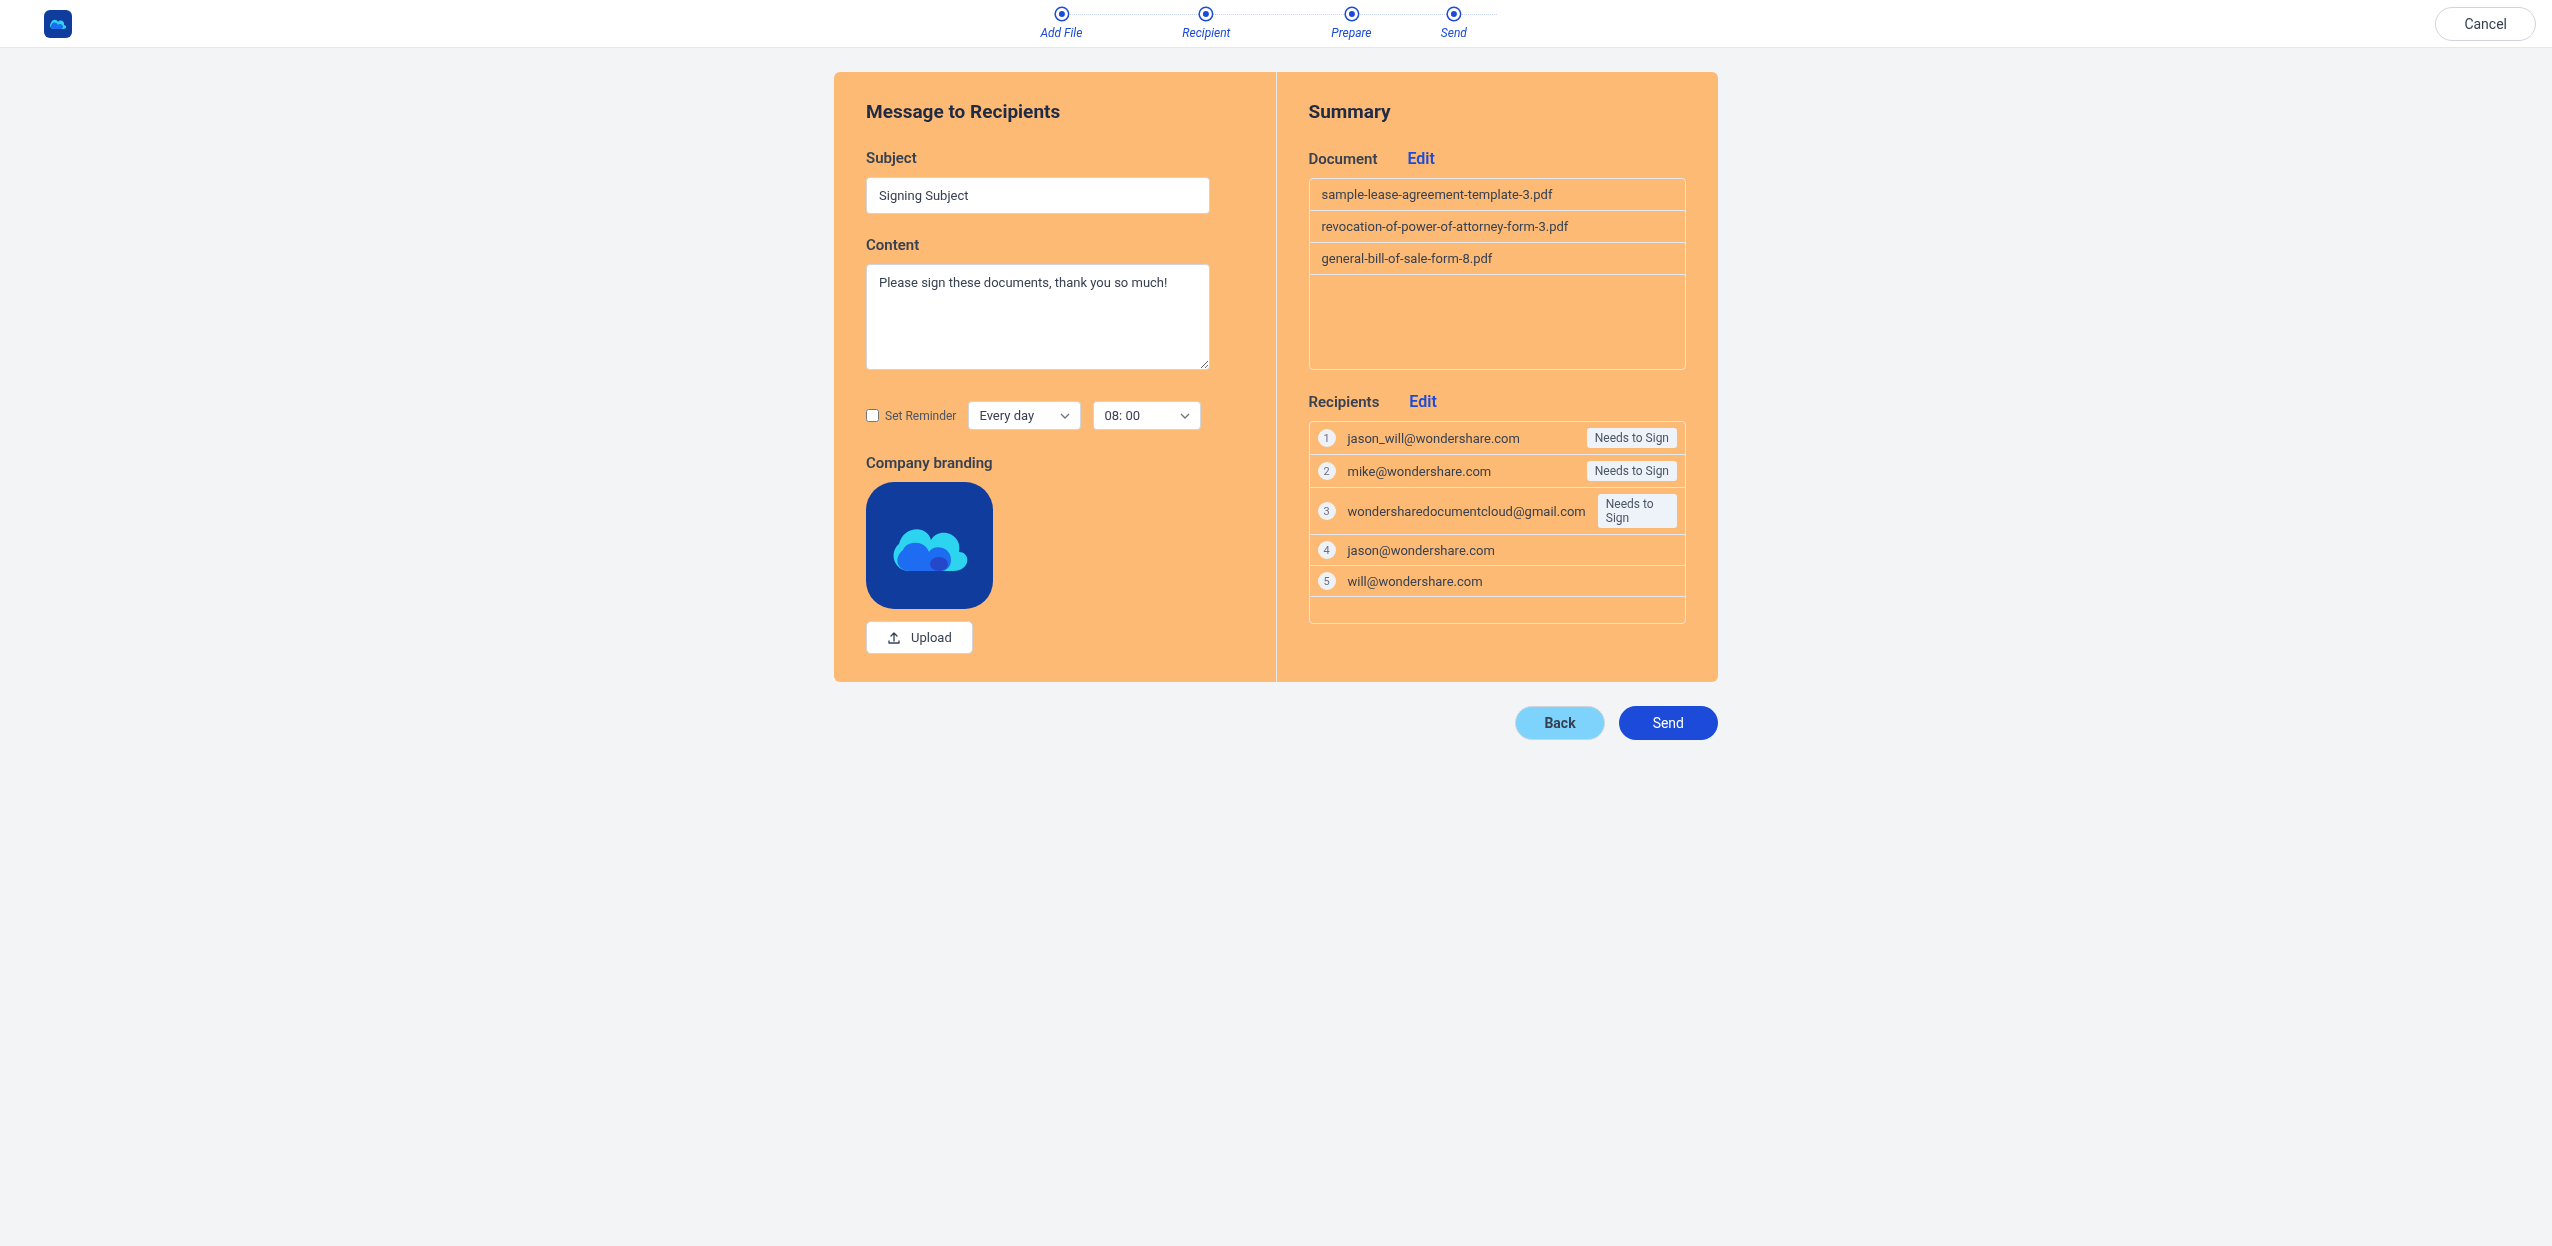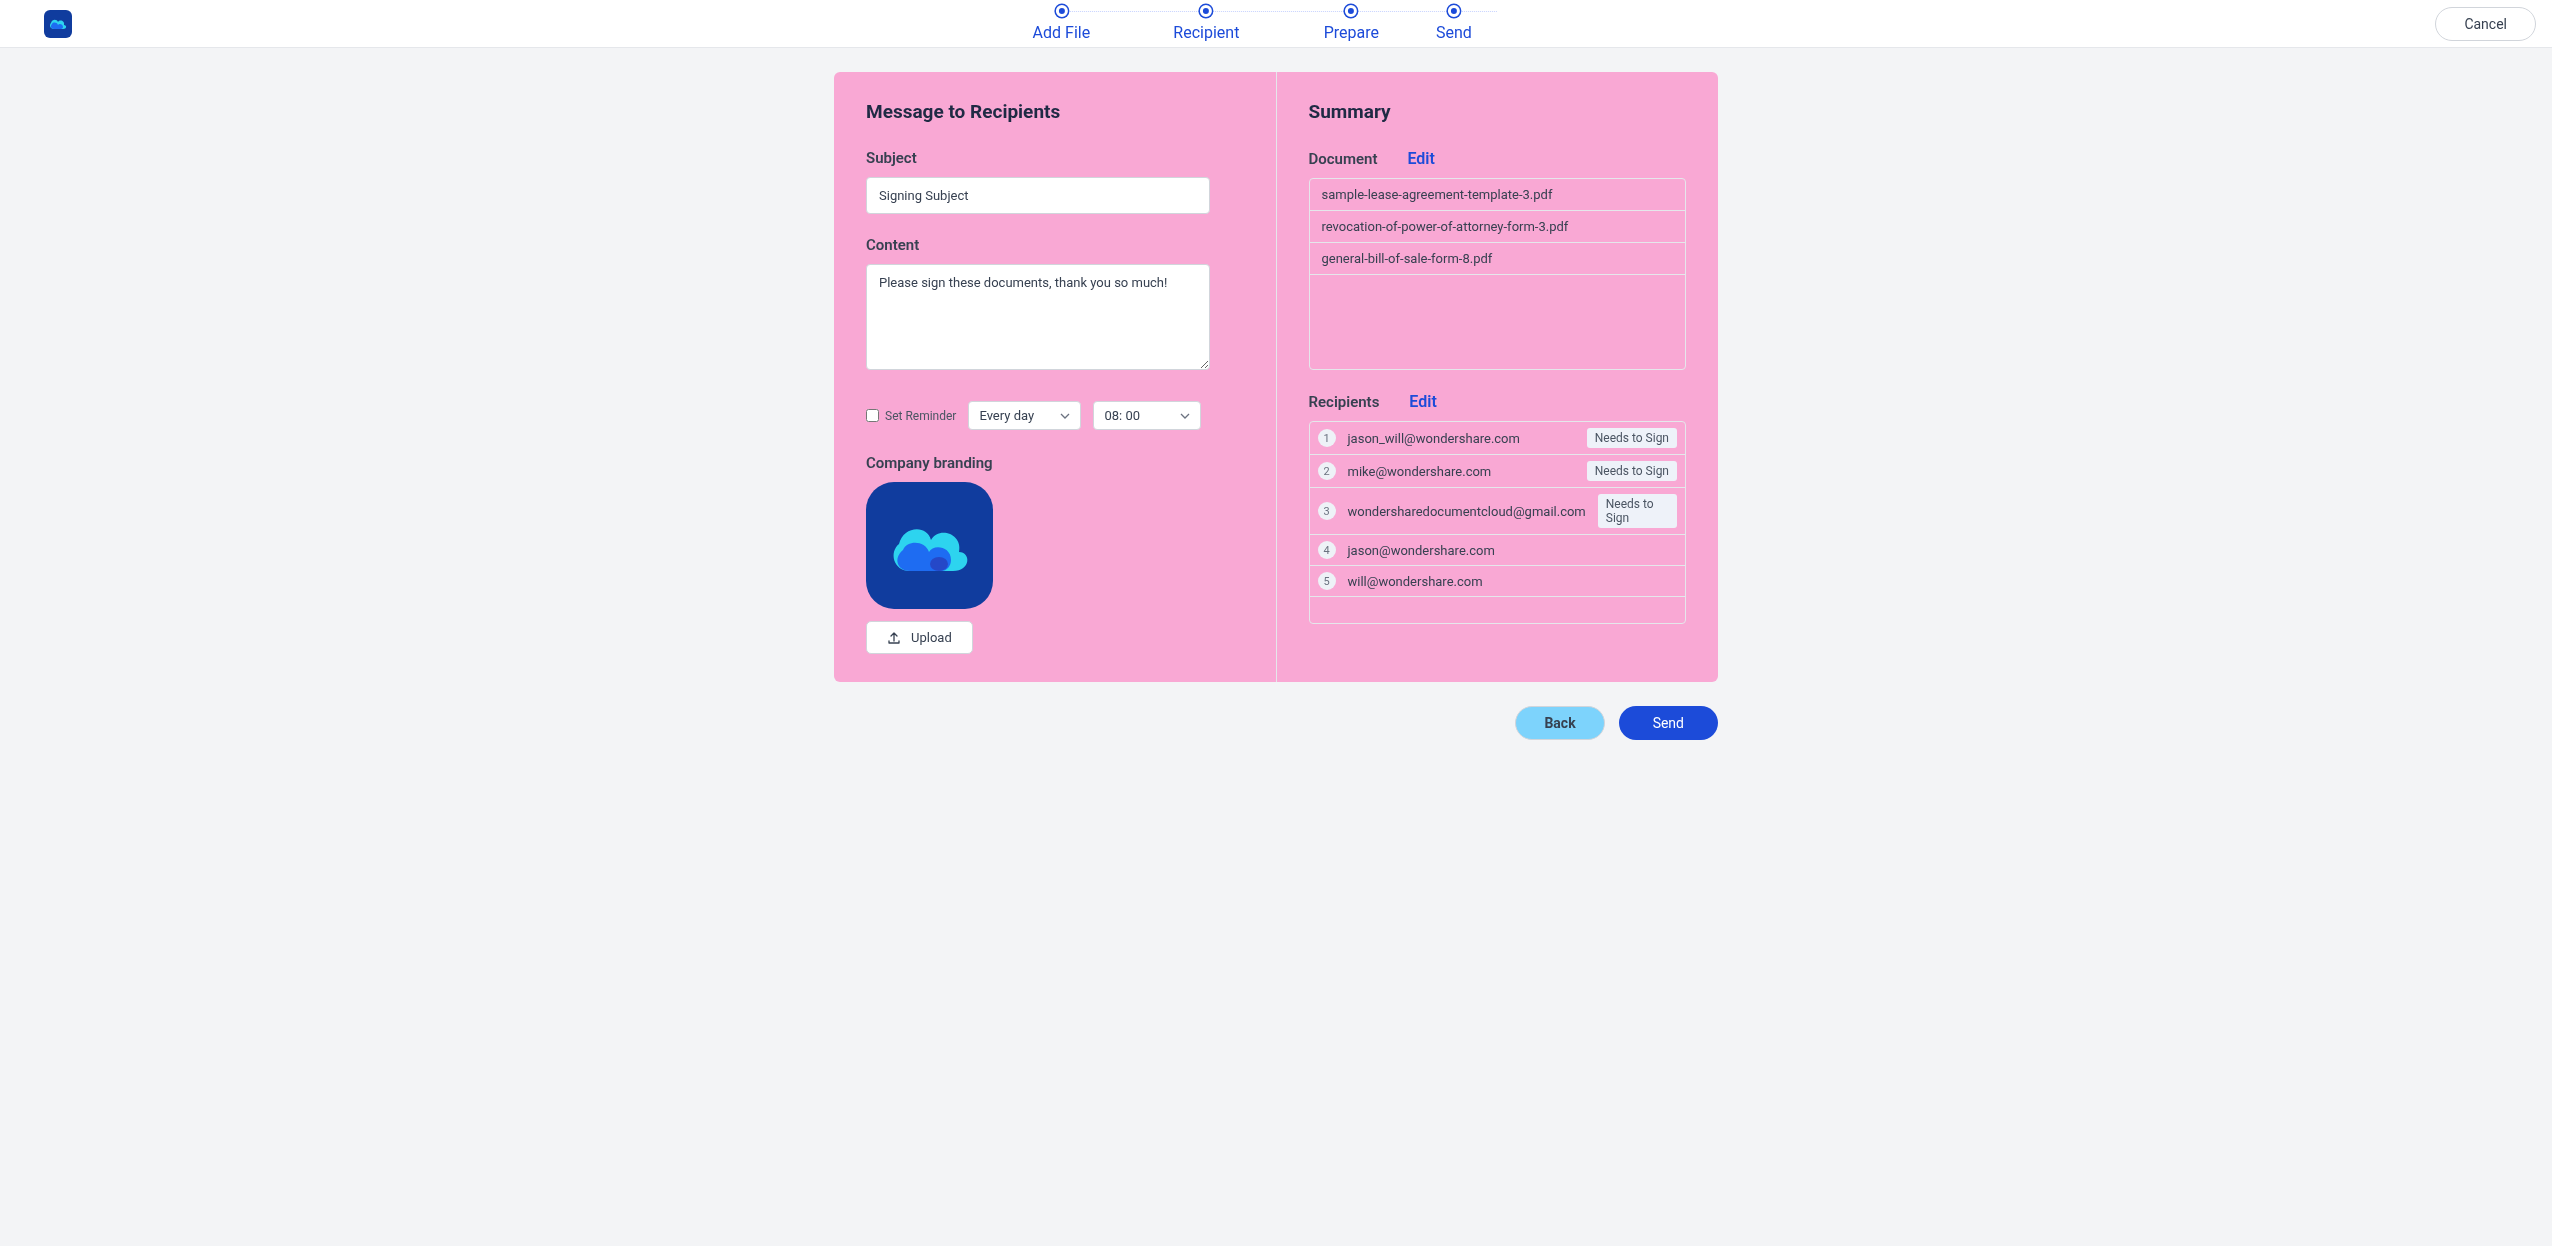--- a/index.html
+++ b/index.html
@@ -37,23 +37,24 @@
       left: 50%;
       transform: translateX(-58%);
       display: flex;
       align-items: flex-start;
       gap: 0;
     }
     .step {
       display: flex;
       flex-direction: column;
       align-items: center;
-      font-size: 16px;
+      font-size: 12px;
       color: #1c4bd9;
       position: relative;
+      font-style: italic;
     }
     .step-circle {
       width: 12px;
       height: 12px;
       border-radius: 50%;
       background: #1c4bd9;
       border: 3px solid #fff;
       box-shadow: 0 0 0 1.5px #1c4bd9;
       margin-bottom: 6px;
     }
@@ -83,21 +84,21 @@
       border-radius: 18px;
       padding: 8px 28px;
       font-size: 14px;
       cursor: pointer;
       color: #374151;
     }
     .container {
       max-width: 884px;
       margin: 24px auto 0 auto;
       display: flex;
-      background: #f9a8d4;
+      background: #fdba74;
       border-radius: 6px;
     }
     .panel {
       flex: 1;
       padding: 28px 32px;
     }
     .panel.left {
       border-right: 1px solid #e5e7eb;
     }
     h1 {

